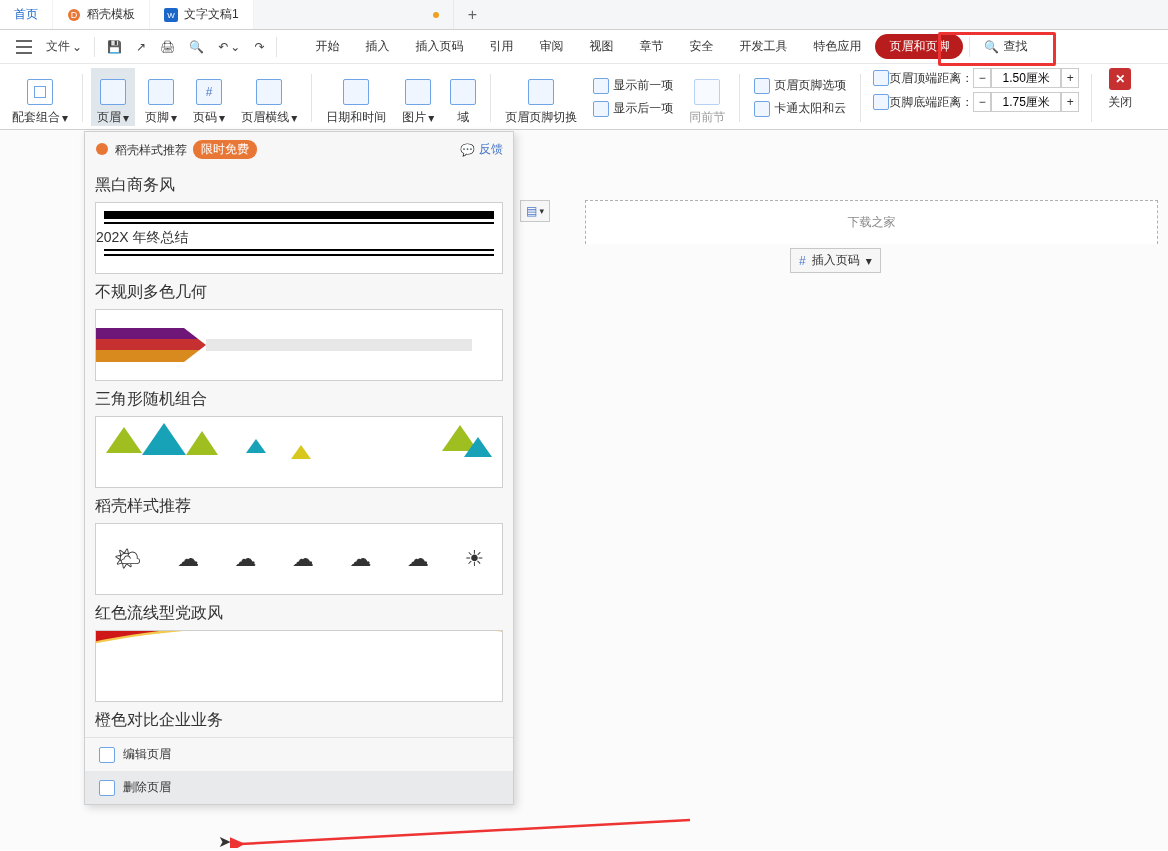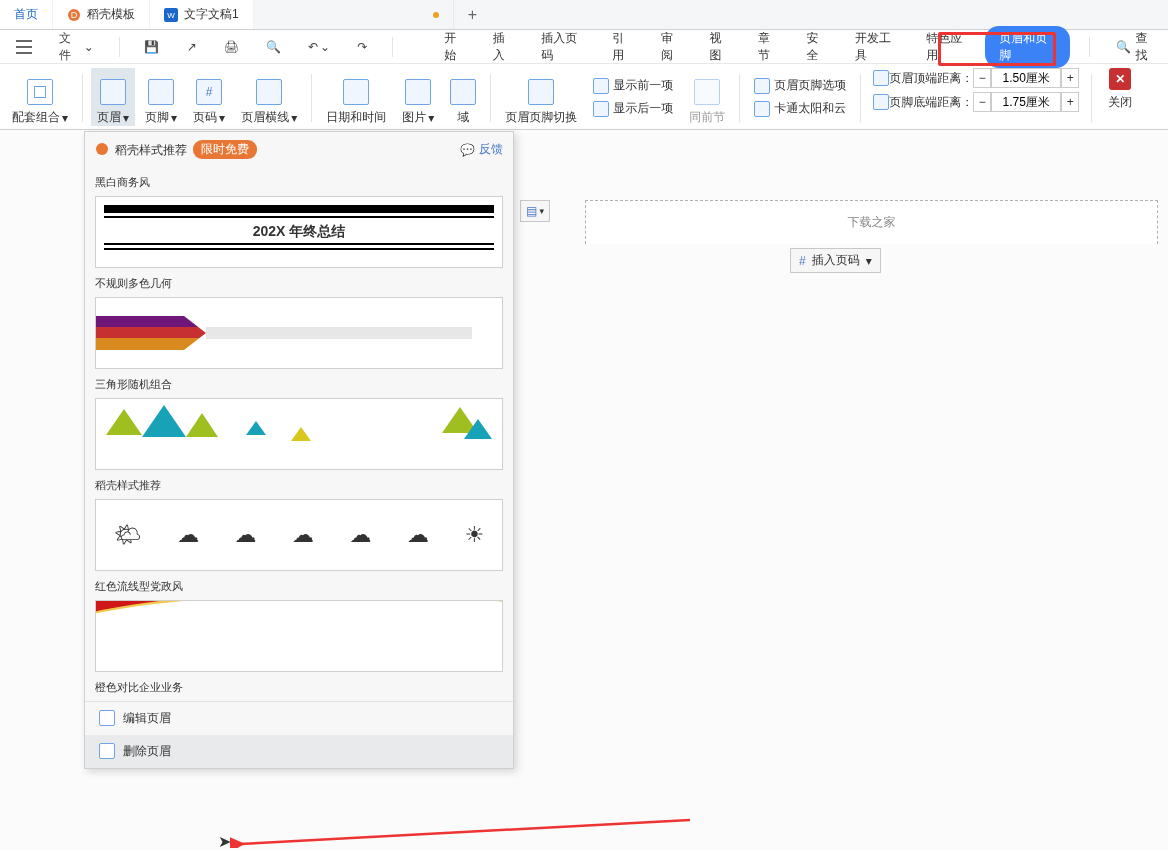--- a/index.html
+++ b/index.html
@@ -5,28 +5,28 @@
   *{box-sizing:border-box;margin:0;padding:0;font-family:"Microsoft YaHei",sans-serif}
   body{background:#fff;font-size:12px;color:#333;overflow:hidden;width:1168px;height:851px;position:relative}
   .tabs{display:flex;height:30px;background:#f5f6f7;align-items:stretch;border-bottom:1px solid #d0d0d0}
   .tab{display:flex;align-items:center;padding:0 14px;gap:6px;cursor:pointer;border-right:1px solid rgba(0,0,0,.05)}
   .tab.home{background:#fff;color:#1b66c9}
   .tab.shell{background:#fff}
   .tab.doc{background:#fff}
   .tab .dot{width:6px;height:6px;border-radius:50%;background:#f0a020}
   .tab .ic{width:14px;height:14px;display:flex;align-items:center;justify-content:center}
   .tab-plus{display:flex;align-items:center;padding:0 14px;cursor:pointer}
-  .quickbar{display:flex;align-items:center;height:34px;background:#fff;padding:0 10px;gap:15px;border-bottom:1px solid #e8e8e8}
+  .quickbar{display:flex;align-items:center;height:34px;background:#fff;padding:0 10px;gap:2px;border-bottom:1px solid #e8e8e8}
   .hamb{width:16px;height:14px;display:flex;flex-direction:column;justify-content:space-between}
   .hamb span{height:2px;background:#666}
   .qbtn{padding:4px 6px;color:#444;cursor:pointer;display:flex;align-items:center;gap:2px}
   .sep{width:1px;height:20px;background:#e3e3e3;margin:0 4px}
   .menus{display:flex;margin-left:20px;gap:2px;align-items:center}
   .menus .menu{padding:4px 12px;cursor:pointer}
-  .menus .menu.active{background:#3b82f6;color:#fff;border-radius:14px;padding:4px 14px}
+  .menus .menu.active{background:#b91c1c;color:#fff;border-radius:14px;padding:4px 14px}
   .search{display:flex;align-items:center;gap:4px;cursor:pointer;margin-left:8px}
   .ribbon{display:flex;align-items:flex-start;height:66px;background:#fff;border-bottom:1px solid #d0d0d0;padding:4px 6px;gap:4px}
   .rgrp{display:flex;flex-direction:column;align-items:center;justify-content:flex-end;height:58px;padding:0 6px;cursor:pointer;position:relative}
   .rgrp.big .ric{width:26px;height:26px;border:1px solid #6fa5e6;background:#f0f6ff;border-radius:2px;margin-bottom:4px}
   .rgrp.big.sel{background:#dfe7ec}
   .rgrp .lbl{font-size:12px;display:flex;align-items:center;gap:2px}
   .vsep{width:1px;height:48px;background:#e3e3e3;margin:6px 4px}
   .rgrp.stack{justify-content:center;gap:6px}
   .stackrow{display:flex;align-items:center;gap:4px;cursor:pointer}
   .stackrow .sic{width:16px;height:16px;border:1px solid #6fa5e6;background:#f0f6ff;border-radius:2px}
@@ -38,30 +38,30 @@
   .closebtn{display:flex;flex-direction:column;align-items:center;justify-content:center;padding:0 8px;cursor:pointer}
   .closebtn .x{width:22px;height:22px;background:#c63030;color:#fff;display:flex;align-items:center;justify-content:center;border-radius:3px;font-weight:bold}
   .workspace{position:relative;height:720px;background:#fbfbfc}
   .dropdown{position:absolute;left:84px;top:1px;width:430px;background:#f7f7f8;border:1px solid #cfcfcf;box-shadow:3px 3px 8px rgba(0,0,0,.15);z-index:50;display:flex;flex-direction:column}
   .dd-head{display:flex;align-items:center;justify-content:space-between;padding:8px 10px}
   .dd-head .left{display:flex;align-items:flex-end;gap:6px}
   .badge{background:#e87634;color:#fff;border-radius:9px;padding:1px 8px;font-size:12px}
   .dd-head .fb{color:#4a78c9;display:flex;align-items:center;gap:4px;cursor:pointer}
   .dd-body{flex:1;overflow:hidden;padding:0 10px}
   .cat{margin-top:8px}
-  .cat-title{font-size:11px;margin-bottom:6px}
+  .cat-title{font-size:16px;margin-bottom:6px}
   .thumb{border:1px solid #cfcfcf;background:#fff;height:72px;overflow:hidden;position:relative}
   .dd-foot{border-top:1px solid #e2e2e2}
-  .dd-foot .act{display:flex;align-items:flex-start;gap:8px;padding:8px 14px;cursor:pointer}
+  .dd-foot .act{display:flex;align-items:flex-end;gap:8px;padding:8px 14px;cursor:pointer}
   .dd-foot .act.delete{background:#e9eaec}
   .dd-foot .aic{width:16px;height:16px;border:1px solid #6fa5e6;background:#fff;border-radius:2px}
   
   .t1-top{height:8px;background:#000;margin:8px 8px 0}
   .t1-mid{height:2px;background:#000;margin:3px 8px}
-  .t1-text{text-align:center;font-weight:bold;font-size:14px;padding:2px 0}
+  .t1-text{text-align:left;font-weight:normal;font-size:14px;padding:2px 0}
   .t1-line{height:2px;background:#000;margin:0 8px}
   
   .t2{display:flex;align-items:center;height:100%}
   .t2 .arrow{width:110px;height:34px;background:linear-gradient(#6f1779 33%, #c63030 33% 66%, #d88a1e 66%);clip-path:polygon(0 0,80% 0,100% 50%,80% 100%,0 100%)}
   .t2 .bar{flex:1;height:12px;background:#e7e7e7;margin-right:30px}
   
   .tri{position:absolute;width:0;height:0;border-style:solid}
   
   .t4{display:flex;align-items:center;justify-content:space-around;height:100%;font-size:22px}
   

